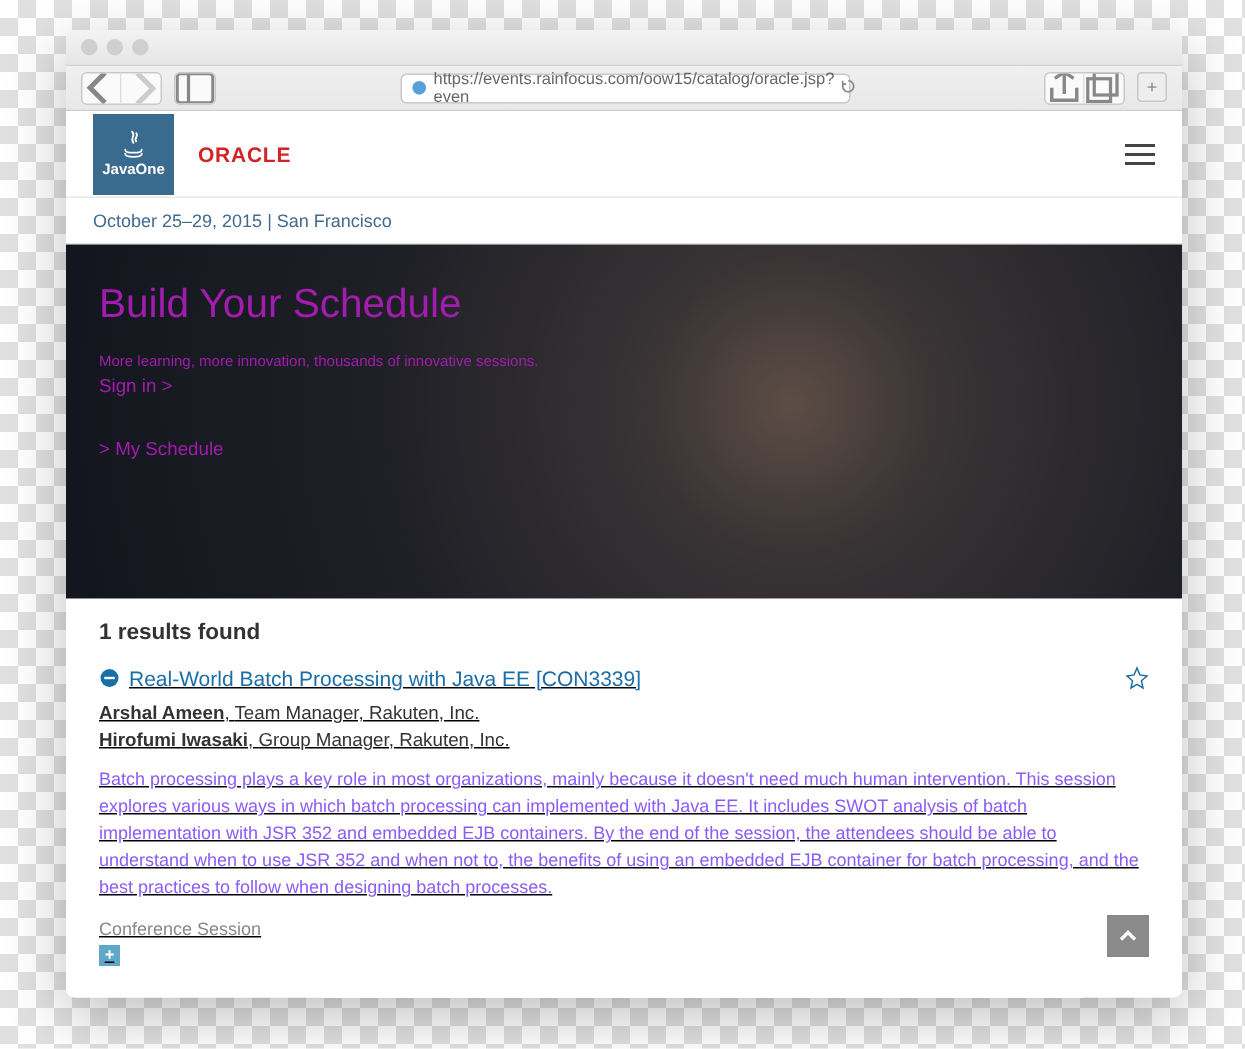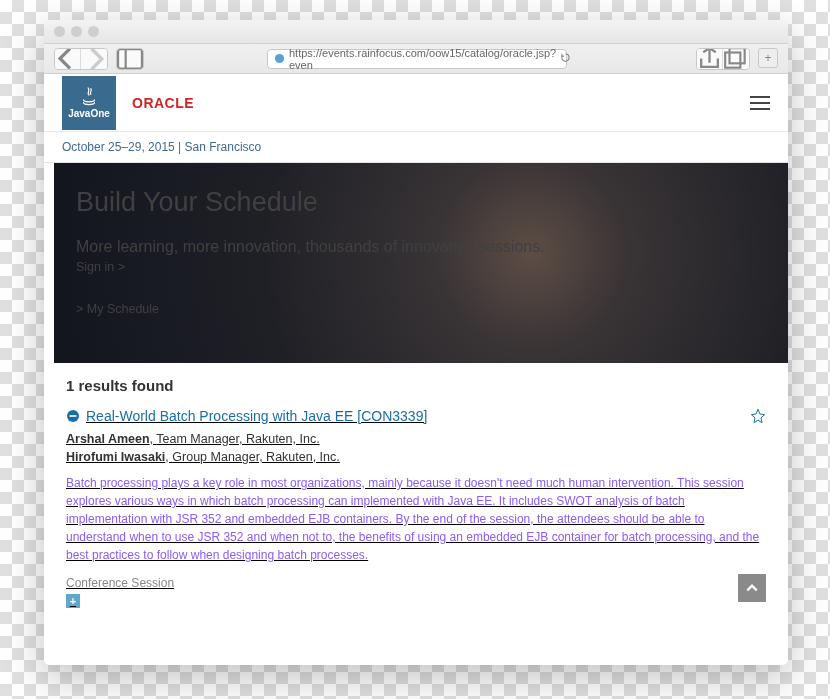--- a/index.html
+++ b/index.html
@@ -89,36 +89,35 @@
 
   .date-strip{
     padding:8px 18px;
     font-size:12px;
     color:#426a8d;
     border-bottom:1px solid #e4e4e4;
   }
 
   .hero{
     position:relative;
-    height:200px;
-    color:#404040;
+    height:236px;
+    color:#a21caf;
     padding:24px 22px;
     overflow:hidden;
-    margin-left:10px;
   }
   .hero-bg{
     position:absolute;inset:0;
     background:
       radial-gradient(circle at 65% 45%, #c39a7a 0%, rgba(120,100,90,0.9) 20%, rgba(60,55,55,0.9) 55%, rgba(30,30,35,0.95) 100%),
       linear-gradient(100deg, #2a2c31 30%, #4a4540 70%);
   }
   .hero-bg::after{content:"";position:absolute;inset:0;background:rgba(10,15,25,0.55);}
   .hero-inner{position:relative;z-index:1;}
   .hero h1{font-size:27px;font-weight:400;margin-bottom:16px;}
-  .hero-sub{font-size:16px;line-height:1.6;}
+  .hero-sub{font-size:10px;line-height:1.6;}
   .hero-signin{font-size:12.5px;cursor:pointer;}
   .hero-links{margin-top:28px;font-size:12.5px;}
 
   .search-row{
     padding:14px 18px 10px;
     display:flex;
     align-items:center;
     gap:14px;
     border-bottom:1px solid #eee;
   }

